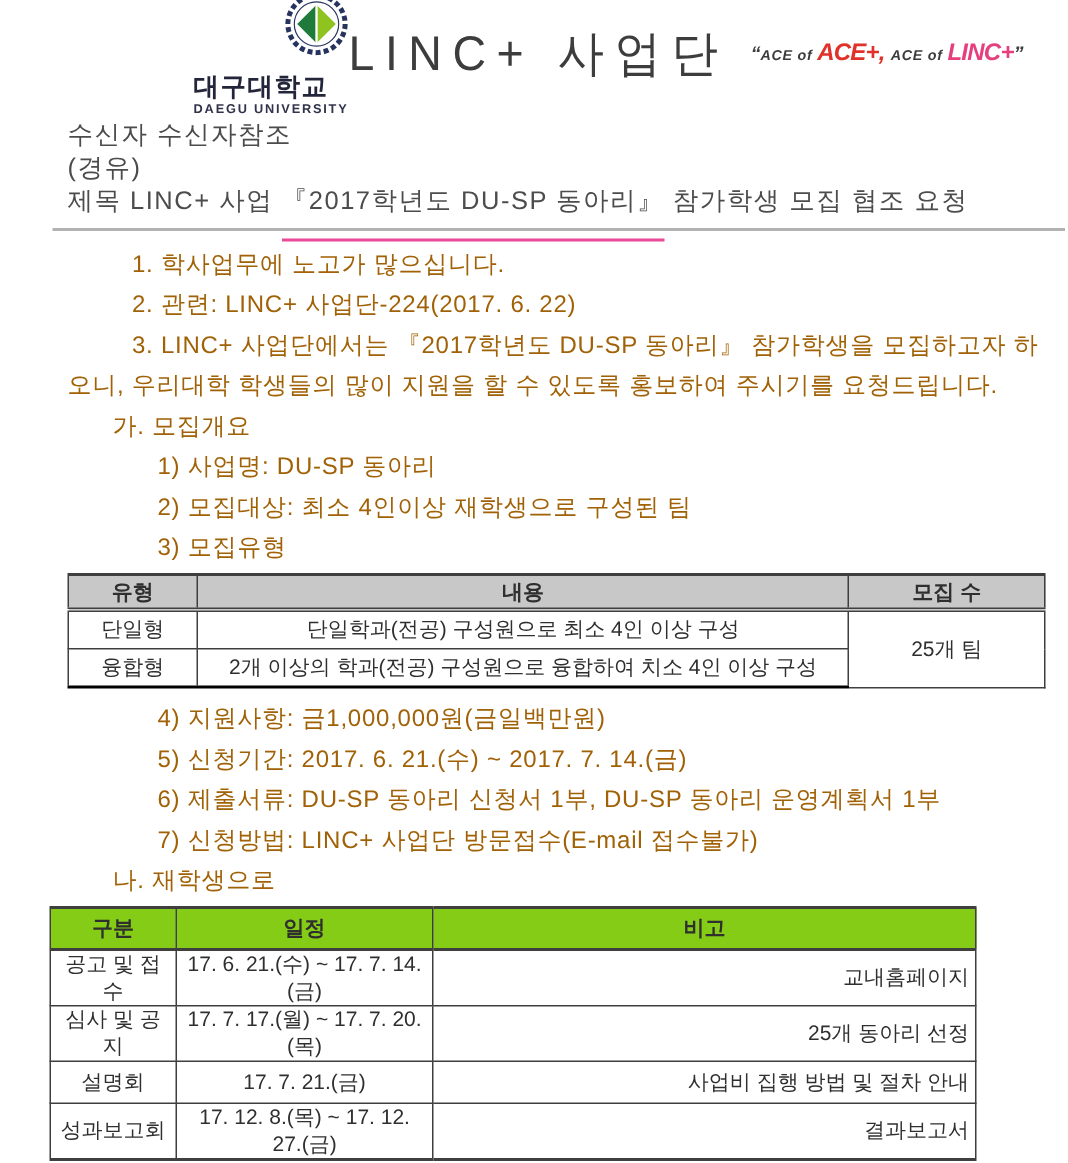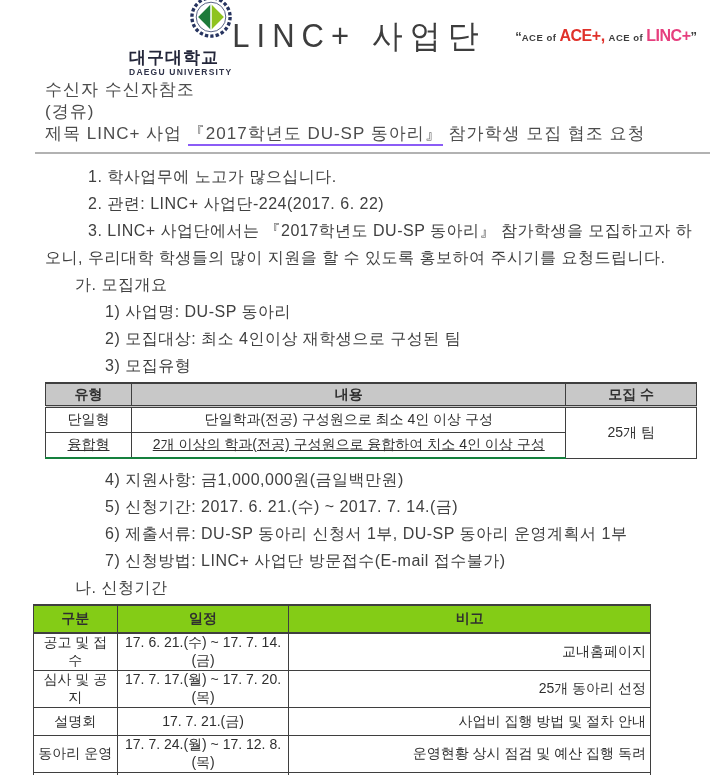--- a/index.html
+++ b/index.html
@@ -9,47 +9,47 @@
     color:#4e4e4e;
   }
   .page{width:712px;height:775px;background:#fff;box-sizing:border-box;padding:0 15px 0 45px;}
 
   
   .hdr{display:flex;align-items:center;justify-content:space-between;height:60px;padding-top:6px;margin-left:-2px;}
   .logo-block{display:flex;align-items:flex-end;gap:6px;width:190px;flex-direction:column;}
   .logo-text .kr{font-size:17px;font-weight:bold;color:#23263a;letter-spacing:1px;line-height:19px;}
   .logo-text .en{font-size:8.5px;font-weight:bold;color:#30344a;letter-spacing:1.2px;line-height:10px;}
   .doc-title{font-size:31px;color:#3d3d3d;letter-spacing:7px;white-space:nowrap;font-weight:500;transform:scaleY(1.05);}
-  .slogan{width:212px;text-align:right;white-space:nowrap;font-weight:bold;line-height:1;}
+  .slogan{width:212px;text-align:center;white-space:nowrap;font-style:italic;font-weight:bold;line-height:1;}
   .slogan .q{font-size:13px;color:#3c3c3c;}
   .slogan .dk{font-size:9.5px;color:#3c3c3c;letter-spacing:.5px;}
   .slogan .rd{font-size:16px;letter-spacing:-.5px;}
   .slogan .pk{font-size:16px;letter-spacing:-.5px;}
 
   
   .meta p{margin:0;font-size:17px;line-height:22px;color:#4c4c4c;letter-spacing:1px;}
   .meta .recipient{margin-top:13px;}
-  .subject .hl{border-bottom:2px solid #8b5cf6;padding-bottom:1px;}
+  .subject .hl{border-bottom:2px solid #ec4899;padding-bottom:16px;}
   .rule{border:none;border-top:2px solid #b2b2b2;margin:7px -13px 9px -10px;height:0;}
 
   
-  .bd p{margin:0;font-size:16px;line-height:27px;color:#404040;letter-spacing:.5px;}
+  .bd p{margin:0;font-size:16px;line-height:27px;color:#a16207;letter-spacing:.5px;}
   .ind1{padding-left:43px;}
   .ind0{padding-left:0;}
   .indGa{padding-left:30px;}
   .indNum{padding-left:60px;}
 
   
   table{border-collapse:collapse;color:#2f2f2f;}
   .t1{width:652px;margin:3px 0 7px 0;font-size:14px;}
   .t1 th,.t1 td{border-left:1px solid #3f3f3f;border-right:1px solid #3f3f3f;text-align:center;padding:0 0;}
   .t1 thead th{background:#c8c8c8;height:21px;border-top:2px solid #3f3f3f;border-bottom:3px double #3f3f3f;font-weight:bold;}
   .t1 tbody td{height:24px;}
   .t1 tbody tr:first-child td{border-bottom:1px solid #3f3f3f;}
-  .t1 tbody tr:last-child td{border-bottom:2px solid #15803d;text-decoration:underline;}
+  .t1 tbody tr:last-child td{border-bottom:2px solid #000000;}
   .t1 td.merge{border-bottom:2px solid #3f3f3f;}
   .t1 .c1{width:84px;} .t1 .c2{width:428px;} .t1 .c3{width:128px;margin-top:48px;}
 
   .t2{width:618px;margin:3px 0 6px -12px;font-size:14px;}
   .t2 th,.t2 td{border:1px solid #3f3f3f;text-align:center;padding:0 4px;}
   .t2 thead th{background:#84cc16;height:26px;border-top:2px solid #3f3f3f;border-bottom:2px solid #3f3f3f;font-weight:bold;}
   .t2 tbody td{height:27px;}
   .t2 tbody tr:last-child td{border-bottom:2px solid #3f3f3f;}
   .t2 .c1{width:76px;} .t2 .c2{width:166px;} .t2 .c3{width:360px;}
   .t2 td.left{text-align:right;padding-left:6px;}
@@ -117,21 +117,21 @@
           <td>융합형</td>
           <td>2개 이상의 학과(전공) 구성원으로 융합하여 치소 4인 이상 구성</td>
         </tr>
       </tbody>
     </table>
 
     <p class="indNum">4) 지원사항: 금1,000,000원(금일백만원)</p>
     <p class="indNum">5) 신청기간: 2017. 6. 21.(수) ~ 2017. 7. 14.(금)</p>
     <p class="indNum">6) 제출서류: DU-SP 동아리 신청서 1부, DU-SP 동아리 운영계획서 1부</p>
     <p class="indNum">7) 신청방법: LINC+ 사업단 방문접수(E-mail 접수불가)</p>
-    <p class="indGa">나. 신청기간</p>
+    <p class="indGa">나. 재학생으로</p>
 
     <table class="t2">
       <thead>
         <tr>
           <th class="c1">구분</th>
           <th class="c2">일정</th>
           <th class="c3">비고</th>
         </tr>
       </thead>
       <tbody>
@@ -144,25 +144,20 @@
           <td>심사 및 공지</td>
           <td>17. 7. 17.(월) ~ 17. 7. 20.(목)</td>
           <td class="left">25개 동아리 선정</td>
         </tr>
         <tr>
           <td>설명회</td>
           <td>17. 7. 21.(금)</td>
           <td class="left">사업비 집행 방법 및 절차 안내</td>
         </tr>
         <tr>
-          <td>동아리 운영</td>
-          <td>17. 7. 24.(월) ~ 17. 12. 8.(목)</td>
-          <td class="left">운영현황 상시 점검 및 예산 집행 독려</td>
-        </tr>
-        <tr>
           <td>성과보고회</td>
           <td>17. 12. 8.(목) ~ 17. 12. 27.(금)</td>
           <td class="left">결과보고서</td>
         </tr>
       </tbody>
     </table>
 
   </div>
 
 </div>

